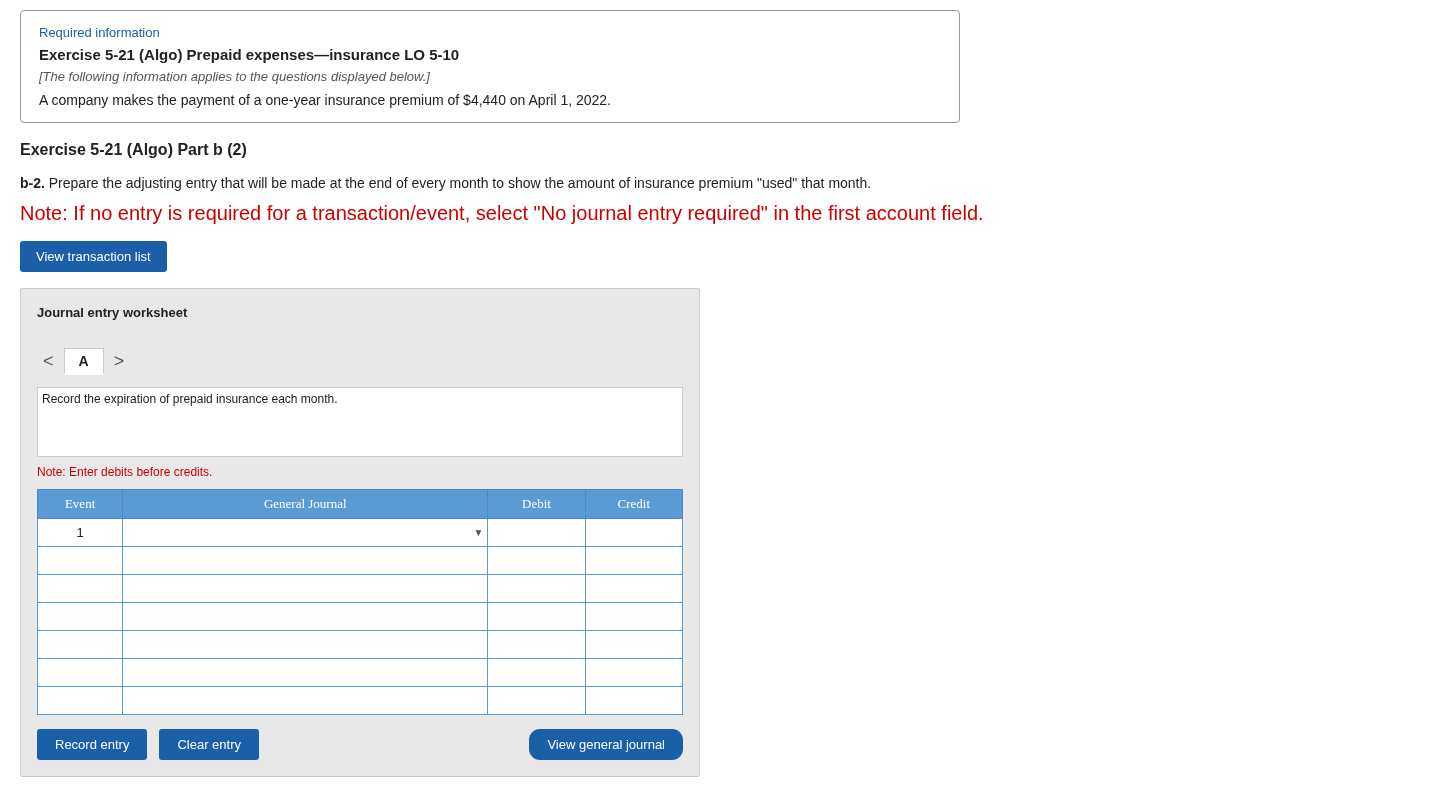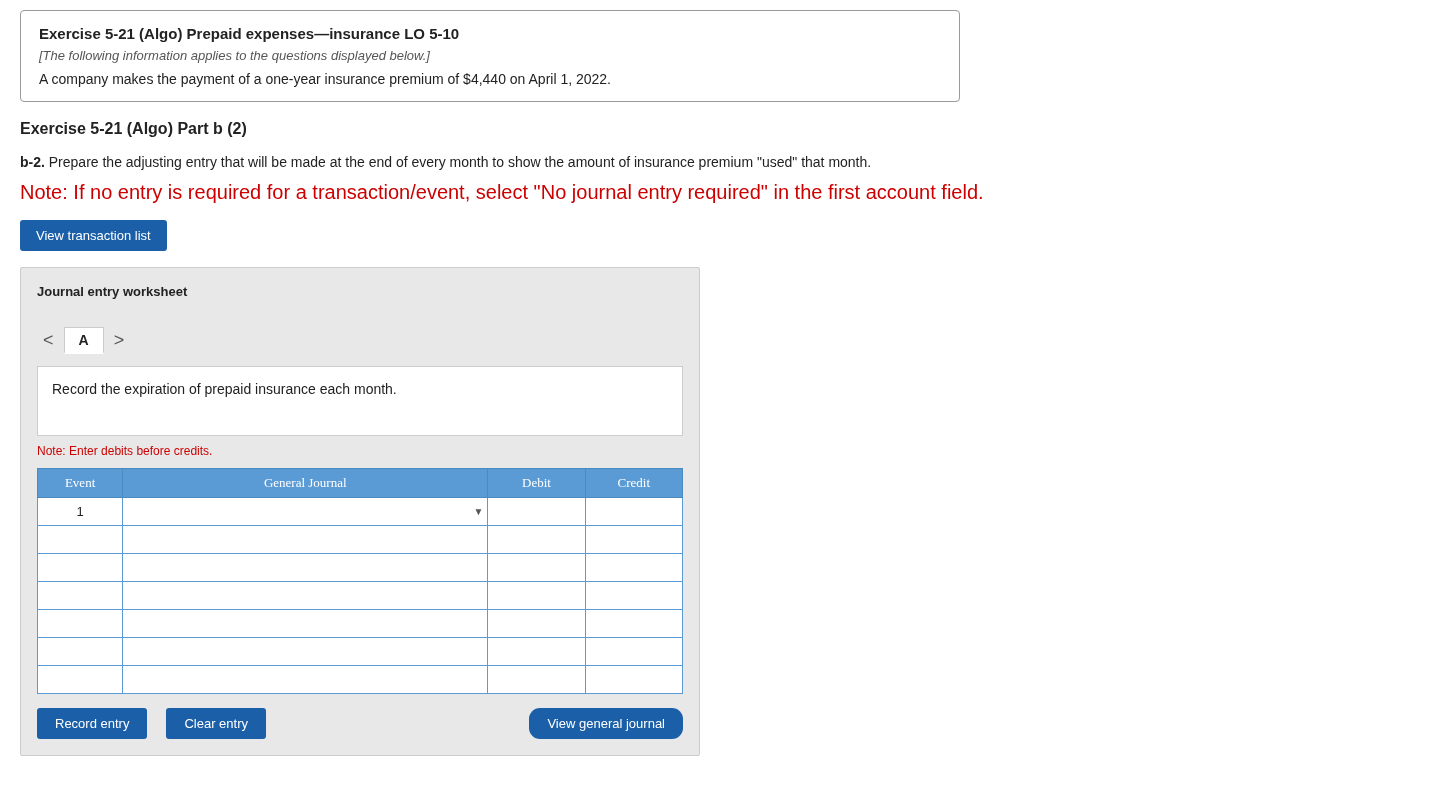--- a/index.html
+++ b/index.html
@@ -119,24 +119,24 @@
     }
 
     .tab-item.active {
       font-weight: bold;
       border-bottom: 2px solid white;
     }
 
     .tab-description-box {
       background: white;
       border: 1px solid #ccc;
-      padding: 14px;
+      padding: 4px;
       margin-bottom: 8px;
       min-height: 70px;
-      font-size: 14px;
+      font-size: 12px;
     }
 
     .enter-note {
       color: #cc0000;
       font-size: 12px;
       margin-bottom: 10px;
     }
 
     .journal-table {
       width: 100%;
@@ -188,21 +188,21 @@
       height: 100%;
       border: none;
       outline: none;
       padding: 2px 4px;
       font-size: 13px;
       background: white;
     }
 
     .bottom-buttons {
       display: flex;
-      gap: 19px;
+      gap: 12px;
       margin-top: 14px;
       align-items: center;
     }
 
     .record-btn, .clear-btn, .view-journal-btn {
       background: #1a5fa8;
       color: white;
       border: none;
       padding: 8px 18px;
       cursor: pointer;
@@ -217,20 +217,21 @@
 
     .spacer { flex: 1; }
   </style>
 </head>
 <body>
 
 
 
 
 <div class="required-info-box">
+  <div class="required-label">Required information</div>
   <div class="exercise-title">Exercise 5-21 (Algo) Prepaid expenses—insurance LO 5-10</div>
   <div class="italics-note">[The following information applies to the questions displayed below.]</div>
   <div class="company-info">A company makes the payment of a one-year insurance premium of $4,440 on April 1, 2022.</div>
 </div>
 
 
 <div class="part-title">Exercise 5-21 (Algo) Part b (2)</div>
 
 
 <div class="b2-instruction">

